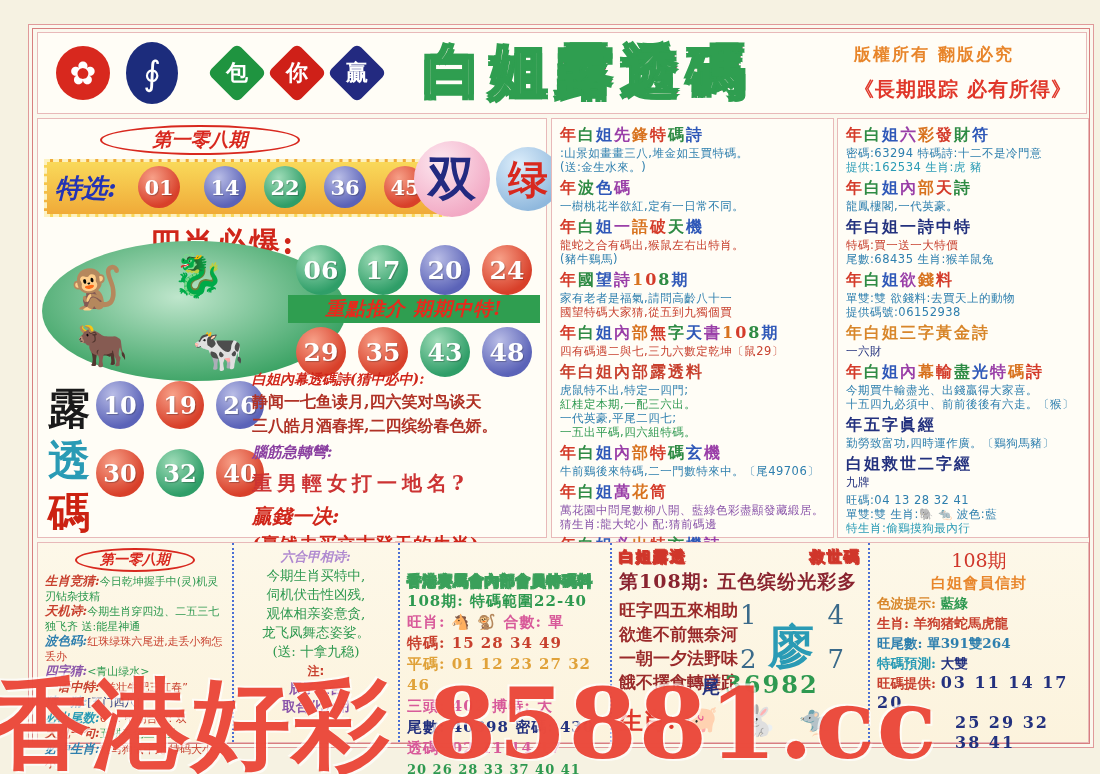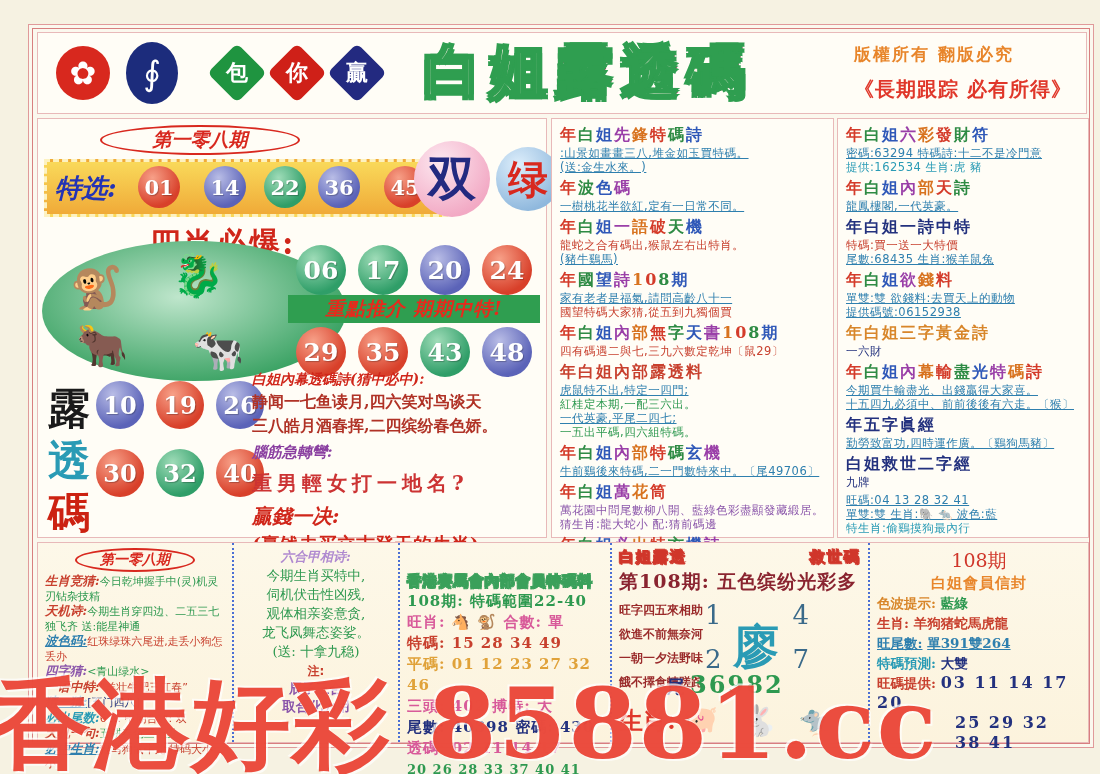--- a/index.html
+++ b/index.html
@@ -69,21 +69,21 @@
   .poem-line { color:#b03226; font-size:16px; font-weight:bold; margin-top:3px; font-family:"DejaVu Serif",serif; }
   .brain-label { color:#8a3fa0; font-size:15px; font-weight:bold; font-style:italic; margin-top:6px; font-family:"DejaVu Serif",serif; }
   .riddle { color:#c33; font-size:20px; font-weight:900; letter-spacing:5px; margin-top:8px; font-family:"DejaVu Serif",serif; }
   .win-label { color:#d0261a; font-size:20px; font-weight:900; font-style:italic; margin-top:6px; font-family:"DejaVu Serif",serif; }
   .win-text { color:#d0261a; font-size:19px; font-weight:bold; margin-top:2px; font-family:"DejaVu Serif",serif; }
 
   
   .sec { margin-bottom:4px; }
   .sec-t { font-size:16px; font-weight:900; letter-spacing:2px; font-family:"DejaVu Serif",serif; }
   .sec-l { font-size:11.5px; line-height:14px; letter-spacing:.5px; }
-  .c-red{color:#c8402e;} .c-blue{color:#2e7fae;text-decoration:underline;} .c-green{color:#2e9950;}
+  .c-red{color:#c8402e;} .c-blue{color:#2e7fae;} .c-green{color:#2e9950;}
   .c-purple{color:#8a55aa;} .c-orange{color:#d8862a;} .c-navy{color:#23317e;} .c-teal{color:#2a9bb5;}
   .t-navy{color:#23317e;} 
 
   
   .bcol { padding:5px 7px; position:relative; }
   .bcol + .bcol { border-left:2px dotted #4a6fd4; }
   .bc1{width:194px;} .bc2{width:166px;} .bc3{width:212px;} .bc4{width:258px;} .bc5{width:220px;}
   .b1-badge { width:120px; height:24px; border:2px solid #d8281e; border-radius:50%; color:#d8281e;
               font-weight:bold; font-size:14px; display:flex; align-items:center; justify-content:center;
               margin:0 auto 2px auto; font-style:italic; font-family:"DejaVu Serif",serif; }
@@ -96,21 +96,21 @@
   .b3-head { font-size:14.5px; font-weight:900; color:#fdfdf2; -webkit-text-stroke:1px #3aa05a;
              text-shadow:1px 1px 0 #3aa05a,-1px -1px 0 #3aa05a,1px -1px 0 #3aa05a,-1px 1px 0 #3aa05a;
              letter-spacing:1px; white-space:nowrap;margin-top:24px; }
   .b3-row { font-size:15px; line-height:21px; font-weight:bold; font-family:"DejaVu Serif",serif; letter-spacing:1px; }
   .p-pink{color:#d85a9a;} .p-orange{color:#e0a23a;}
   .b4-head { display:flex; justify-content:space-between; font-size:15px; font-weight:900;
              color:#fdeDE6; -webkit-text-stroke:1px #d0362a;
              text-shadow:1px 1px 0 #d0362a,-1px -1px 0 #d0362a; letter-spacing:2px; }
   .b4-issue { font-size:19px; color:#8a2430; font-weight:900; margin-top:2px; font-family:"DejaVu Serif",serif; letter-spacing:1px; }
   .b4-body { display:flex; margin-top:3px; }
-  .b4-poem div { color:#9a2a2a; font-size:12px; font-weight:900; line-height:24px; font-family:"DejaVu Serif",serif; white-space:nowrap; }
+  .b4-poem div { color:#9a2a2a; font-size:17px; font-weight:900; line-height:24px; font-family:"DejaVu Serif",serif; white-space:nowrap; }
   .b4-right { width:108px; position:relative; }
   .b4-num { position:absolute; font-size:26px; color:#3a6a8a; font-family:"DejaVu Serif",serif; }
   .b4-surname { position:absolute; left:30px; top:18px; font-size:46px; font-weight:900; color:#2a9bb5; font-family:"DejaVu Serif",serif; }
   .b4-tail { position:absolute; left:-36px; top:72px; white-space:nowrap; }
   .b4-tail .tl { color:#23317e; font-size:18px; font-weight:900; }
   .b4-tail .tv { color:#2e9950; font-size:24px; font-weight:bold; font-family:"DejaVu Serif",serif; letter-spacing:2px; }
   .b4-sx { position:absolute; bottom:4px; left:7px; display:flex; align-items:center; }
   .b4-sx-label { color:#e0372a; font-size:24px; font-weight:900; font-family:"DejaVu Serif",serif; }
   .b4-animals { font-size:30px; letter-spacing:6px; margin-left:6px; }
   .b5-issue { text-align:center; color:#d0362a; font-size:19px; font-family:"DejaVu Serif",serif; }
@@ -153,21 +153,21 @@
 
   <div class="panel left-panel">
     <div class="issue-oval">第一零八期</div>
 
     <div class="ticket">
       <span class="tejian-label">特选:</span>
     </div>
     <div class="ball b-red" style="left:100px;top:47px;width:42px;height:42px;font-size:21px;">01</div>
     <div class="ball b-purple" style="left:166px;top:47px;width:42px;height:42px;font-size:21px;">14</div>
     <div class="ball b-green" style="left:226px;top:47px;width:42px;height:42px;font-size:21px;">22</div>
-    <div class="ball b-purple" style="left:280px;top:47px;width:42px;height:42px;font-size:21px;">36</div>
+    <div class="ball b-purple" style="left:286px;top:47px;width:42px;height:42px;font-size:21px;">36</div>
     <div class="ball b-red" style="left:346px;top:47px;width:42px;height:42px;font-size:21px;">45</div>
 
     <div class="big-ball bb-pink" style="left:376px;top:22px;width:76px;height:76px;font-size:48px;">双</div>
     <div class="big-ball bb-blue" style="left:458px;top:28px;width:64px;height:64px;font-size:40px;">绿</div>
 
     <div class="sixiao">四肖必爆:</div>
 
     <div class="green-ellipse">
       <span class="animal" style="left:28px;top:22px;">🐒</span>
       <span class="animal" style="left:130px;top:10px;">🐉</span>

